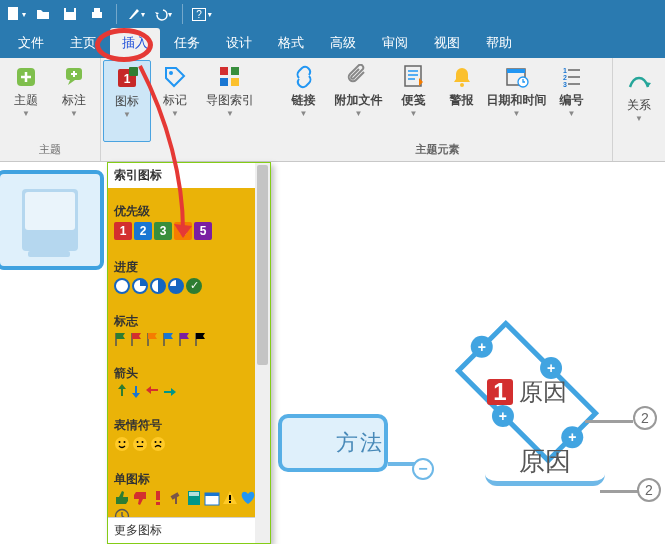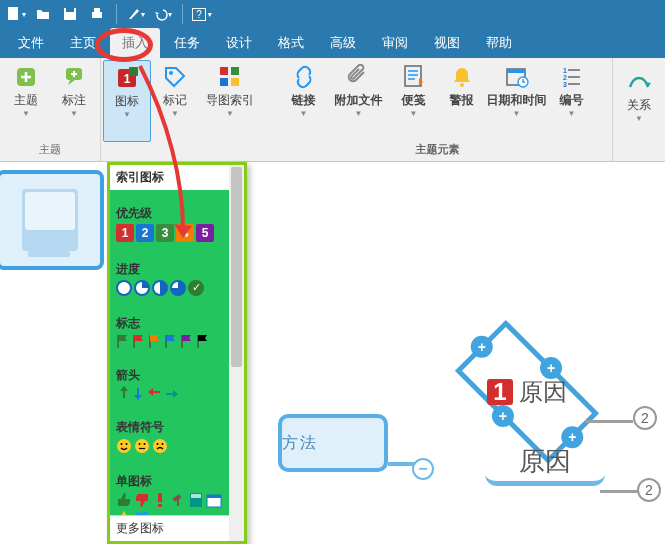--- a/index.html
+++ b/index.html
@@ -6,63 +6,63 @@
   html, body { width: 665px; height: 544px; background: #fff; overflow: hidden; }
 
   
   .qat { height: 28px; background: #2a7ab0; display: flex; align-items: center; padding: 0 4px; gap: 3px; position: relative; }
   .qat-item { width: 24px; height: 22px; display: flex; align-items: center; justify-content: center; color: #fff; font-size: 12px; border-radius: 2px; }
   .qat-sep { width: 1px; height: 20px; background: rgba(255,255,255,.35); margin: 0 4px; }
 
   
   .menubar { height: 30px; background: #2a7ab0; display: flex; align-items: flex-end; padding: 0 6px; gap: 2px; color: #fff; font-size: 13px; position: relative; }
   .menu-item { padding: 6px 12px; cursor: pointer; }
-  .menu-item.active { background: #f0f0f0; color: #737373; border-radius: 3px 3px 0 0; }
+  .menu-item.active { background: #f0f0f0; color: #1d4ed8; border-radius: 3px 3px 0 0; }
   .red-circle { position: absolute; width: 58px; height: 34px; border: 5px solid #e53935; border-radius: 50%; left: 95px; top: 28px; pointer-events: none; z-index: 200; }
 
   
   .ribbon { height: 104px; background: #f0f0f0; border-bottom: 1px solid #c8c8c8; display: flex; position: relative; }
   .ribbon-group { display: flex; flex-direction: column; align-items: center; border-right: 1px solid #d2d2d2; padding: 2px 2px 0 2px; }
   .ribbon-row { display: flex; height: 82px; }
   .ribbon-title { font-size: 11px; color: #666; padding-bottom: 2px; }
   .ribbon-btn { width: 48px; display: flex; flex-direction: column; align-items: center; justify-content: flex-start; gap: 2px; padding-top: 4px; cursor: pointer; font-size: 12px; color: #444; position: relative; }
   .ribbon-btn.wide { width: 62px; }
   .ribbon-btn .ic { width: 26px; height: 26px; }
   .ribbon-btn .dd { font-size: 8px; color: #888; line-height: 6px; }
   .ribbon-btn.highlight { background: #cde6f7; border: 1px solid #4aa3e0; border-radius: 2px; }
 
   
   .canvas { position: absolute; left: 0; right: 0; top: 162px; bottom: 0; background: #fff; }
   .cpu-box { position: absolute; left: -4px; top: 8px; width: 108px; height: 100px; background: #dff0fb; border: 4px solid #3fa2e0; border-radius: 8px; display: flex; align-items: center; justify-content: center; }
   .cpu-inner { width: 56px; height: 62px; background: #b5d7ef; border-radius: 4px; position: relative; }
   .cpu-screen { width: 50px; height: 38px; background: #eaf4fb; border-radius: 3px; margin: 3px; }
   .cpu-foot { position: absolute; bottom: -6px; left: 6px; width: 42px; height: 6px; background: #b5d7ef; border-radius: 2px; }
 
-  .method-box { position: absolute; left: 278px; top: 252px; width: 110px; height: 58px; background: #dff0fb; border: 4px solid #57afe6; border-radius: 10px; display: flex; align-items: center; justify-content: flex-start; font-size: 16px; color: #4889b8; letter-spacing: 2px; }
+  .method-box { position: absolute; left: 278px; top: 252px; width: 110px; height: 58px; background: #dff0fb; border: 4px solid #57afe6; border-radius: 10px; display: flex; align-items: center; justify-content: flex-end; font-size: 22px; color: #4889b8; letter-spacing: 2px; }
 
   .node-top { position: absolute; right: 72px; top: 194px; width: 132px; height: 72px; background: #fff; border: 5px solid #41a4e1; display: flex; align-items: center; justify-content: center; gap: 6px; font-size: 24px; color: #555; transform: rotate(45deg); }
   .node-top-inner { transform: rotate(-45deg); display:flex; align-items:center; gap:6px; width:100%; height:100%; justify-content:center; }
   .plus-knob { position: absolute; width: 22px; height: 22px; background: #41a4e1; border-radius: 50%; transform: rotate(-45deg); display:flex;align-items:center;justify-content:center;color:#fff;font-weight:bold;font-size:14px; }
   .plus-knob.kt { top: -14px; left: calc(50% - 11px); }
   .plus-knob.kr { right: -14px; top: calc(50% - 11px); }
   .plus-knob.kb { bottom: -14px; left: calc(50% - 11px); }
   .plus-knob.kl { left: -14px; top: calc(50% - 11px); }
 
   .node-bottom { position: absolute; right: 60px; top: 276px; width: 120px; height: 48px; border-bottom: 5px solid #6eb8e7; border-radius: 0 0 12px 12px; display: flex; align-items: flex-end; justify-content: center; font-size: 26px; color: #555; padding-bottom: 2px; }
 
   .badge-2 { position: absolute; width: 24px; height: 24px; border: 2px solid #999; border-radius: 50%; display: flex; align-items: center; justify-content: center; font-size: 14px; color: #666; background: #fff; }
   .badge-a { right: 8px; top: 244px; }
   .badge-b { right: 4px; top: 316px; }
 
   .minus-knob { position:absolute; width:22px;height:22px;border:2px solid #6eb8e7;border-radius:50%;display:flex;align-items:center;justify-content:center;color:#6eb8e7;font-weight:bold;background:#fff; left:412px; top:296px; }
 
   .red-arrow { position: absolute; left: 128px; top: 60px; z-index: 150; pointer-events:none;}
 
   
-  .panel { position: absolute; left: 107px; top: 162px; width: 140px; height: 382px; background: #22c55e; border: 3px solid #84cc16; box-shadow: 3px 3px 6px rgba(0,0,0,.25); overflow: hidden; font-size: 12px; z-index: 100; }
+  .panel { position: absolute; left: 107px; top: 162px; width: 164px; height: 382px; background: #eab308; border: 1px solid #84cc16; box-shadow: 3px 3px 6px rgba(0,0,0,.25); overflow: hidden; font-size: 12px; z-index: 100; }
   .panel .hdr { font-weight: bold; padding: 4px 6px; background: #fff; color: #333; font-size: 12px; }
   .panel .sec { padding: 2px 6px 4px 6px; border-bottom: 0; margin-top: 11px; }
   .panel .sec-title { font-size: 12px; color: #333; font-weight: bold; padding: 2px 0 2px 0; }
   .panel .icon-row { display: flex; gap: 2px; flex-wrap: wrap; align-items: center; }
   .priority-num { width: 18px; height: 18px; color: #fff; font-weight: bold; border-radius: 2px; display: flex; align-items: center; justify-content: center; font-size: 12px; }
   .pn1{background:#d32f2f;} .pn2{background:#1976d2;} .pn3{background:#388e3c;} .pn4{background:#f57c00;} .pn5{background:#7b1fa2;}
   .prog-c { width: 16px; height: 16px; border-radius: 50%; border: 2px solid #1565c0; background:#fff; }
   .prog-c.p25{ background: conic-gradient(#1565c0 0 25%, #fff 25% 100%);}
   .prog-c.p50{ background: conic-gradient(#1565c0 0 50%, #fff 50% 100%);}
   .prog-c.p75{ background: conic-gradient(#1565c0 0 75%, #fff 75% 100%);}

